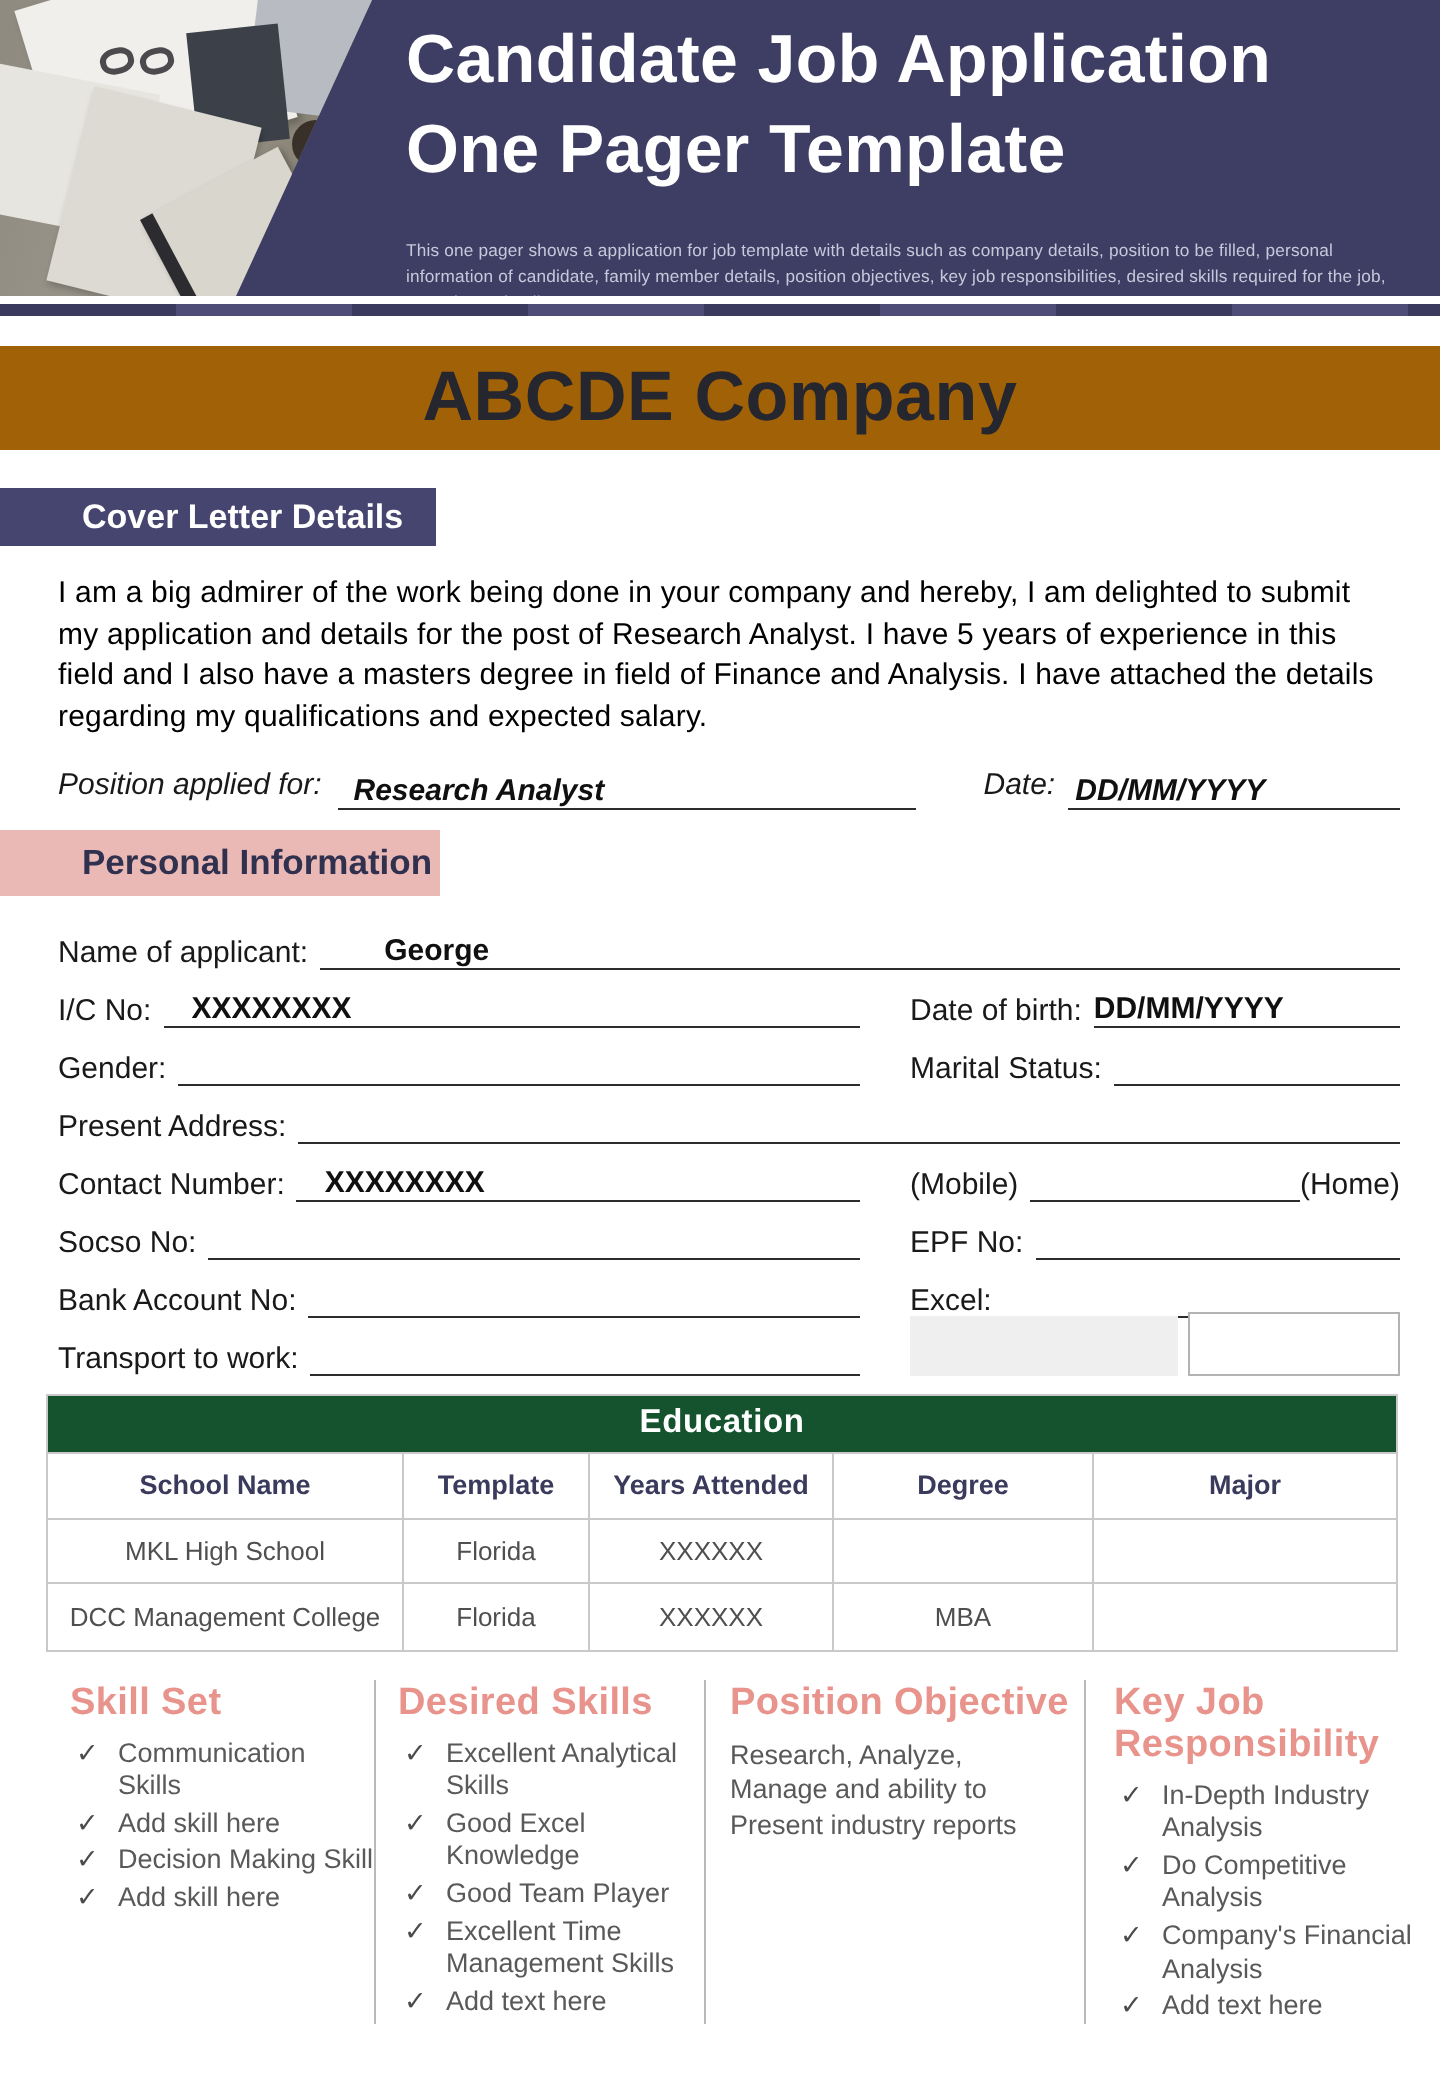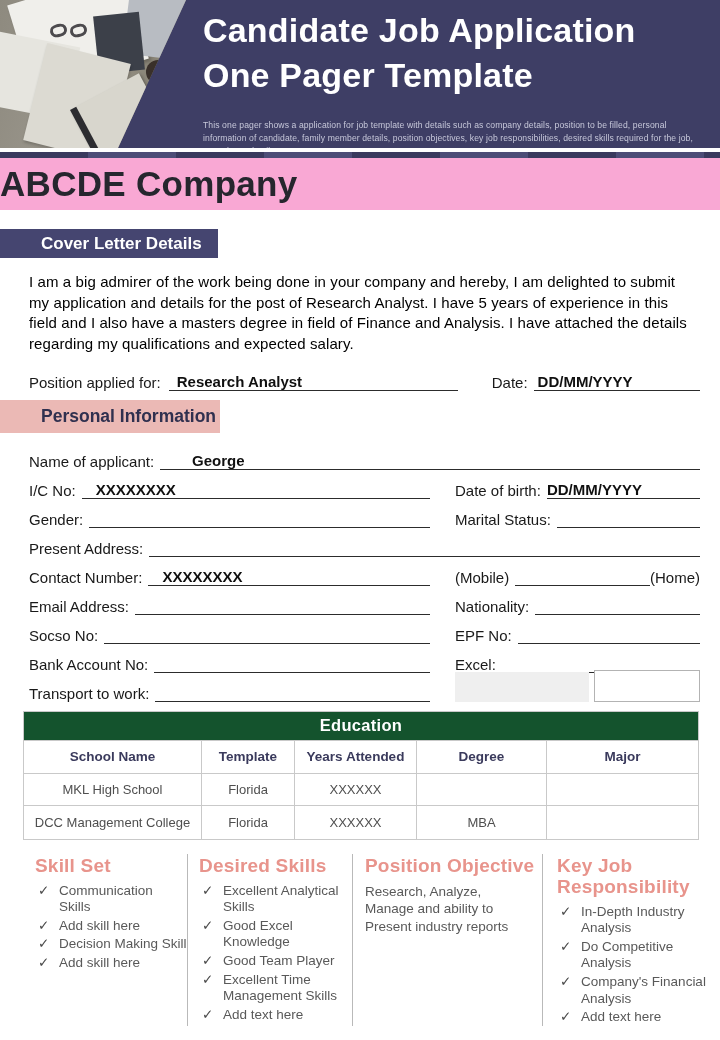--- a/index.html
+++ b/index.html
@@ -24,32 +24,32 @@
   .glass2 { left:70px; transform:rotate(-14deg); }
   .htext { position:absolute; left:203px; top:8px; width:505px; }
   .title { color:#ffffff; font-size:34px; font-weight:bold; line-height:1.32; letter-spacing:.2px; }
   .subtitle { margin-top:21px; color:#c7c8da; font-size:8.6px; line-height:1.5; letter-spacing:.1px; }
 
   
   .bar { width:720px; height:6px; margin-top:4px;
          background:repeating-linear-gradient(90deg,#3a3a5e 0 88px,#4d4d77 88px 176px); }
 
   
-  .banner { width:720px; height:52px; background:#f9a8d4;
-            display:flex; align-items:center; justify-content:flex-start; }
+  .banner { width:720px; height:52px; margin-top:15px; background:#a16207;
+            display:flex; align-items:center; justify-content:center; }
   .banner-text { color:#26262e; font-size:35px; font-weight:bold; letter-spacing:.3px; }
 
   
   .sec { height:29px; display:flex; align-items:center; padding-left:41px; font-weight:bold; }
   .sec.navy { margin-top:19px; width:218px; background:#454570; color:#ffffff; font-size:17px; }
   .sec.pink { margin-top:9px; width:220px; height:33px; background:#ebb9b5; color:#30304f; font-size:17.5px; }
 
   
   .paragraph { margin:14px 22px 0 29px; color:#000000; font-size:15px; line-height:1.38; letter-spacing:.1px; }
-  .pos-row { display:flex; align-items:flex-end; margin:14px 20px 0 29px; font-size:15px; color:#191919; height:22px; }
+  .pos-row { display:flex; margin:14px 20px 0 29px; font-size:15px; color:#191919; height:22px;font-style:italic; }
   .fline { border-bottom:1.6px solid #2c2c2c; height:21px; display:flex; align-items:flex-end; }
   .val { font-weight:bold; color:#101010; }
   .pos-line { width:289px; margin-left:8px; }
   .pos-line .val { padding-left:8px; }
   .date-label { margin-left:34px; }
   .date-line { flex:1; margin-left:6px; }
   .date-line .val { padding-left:4px; }
 
   
   .form { margin:8px 20px 0 29px; font-size:15px; color:#191919; }
@@ -176,30 +176,20 @@
           <b class="val">XXXXXXXX</b>
         </span>
       </span>
       <span class="rhalf">
         <span>(Mobile)</span>
         <span class="fline grow"></span>
         <span>(Home)</span>
       </span>
     </div>
 
-    <div class="frow">
-      <span class="lhalf">
-        <span>Email Address:</span>
-        <span class="fline grow"></span>
-      </span>
-      <span class="rhalf">
-        <span>Nationality:</span>
-        <span class="fline grow"></span>
-      </span>
-    </div>
 
     <div class="frow">
       <span class="lhalf">
         <span>Socso No:</span>
         <span class="fline grow"></span>
       </span>
       <span class="rhalf">
         <span>EPF No:</span>
         <span class="fline grow"></span>
       </span>

